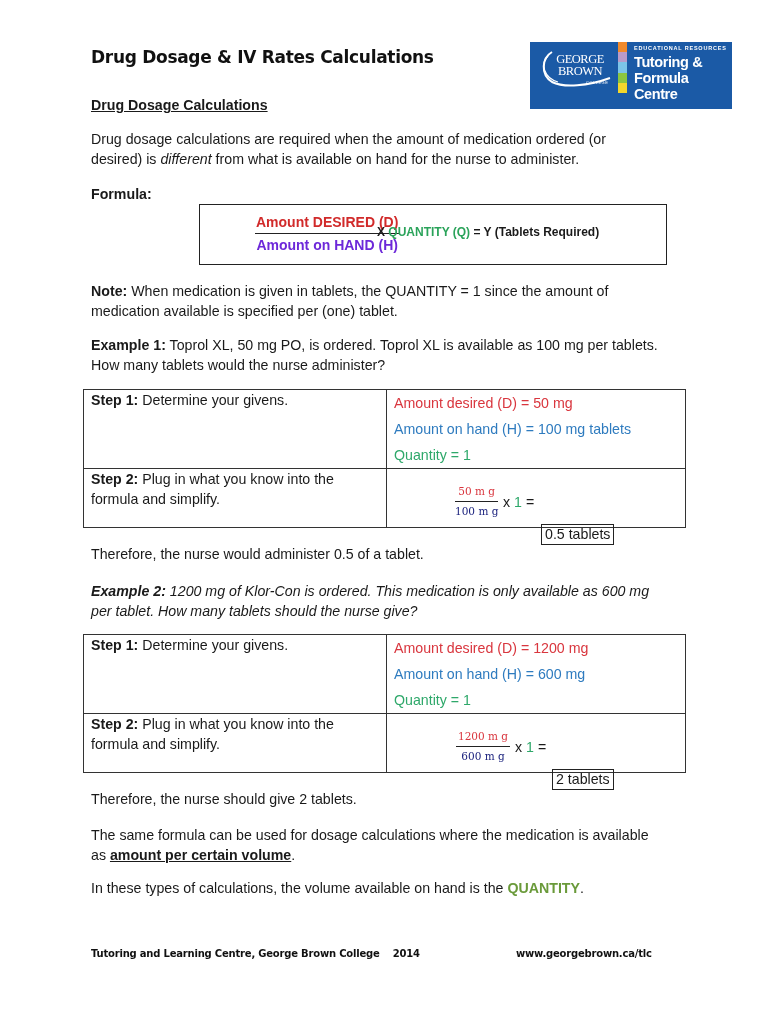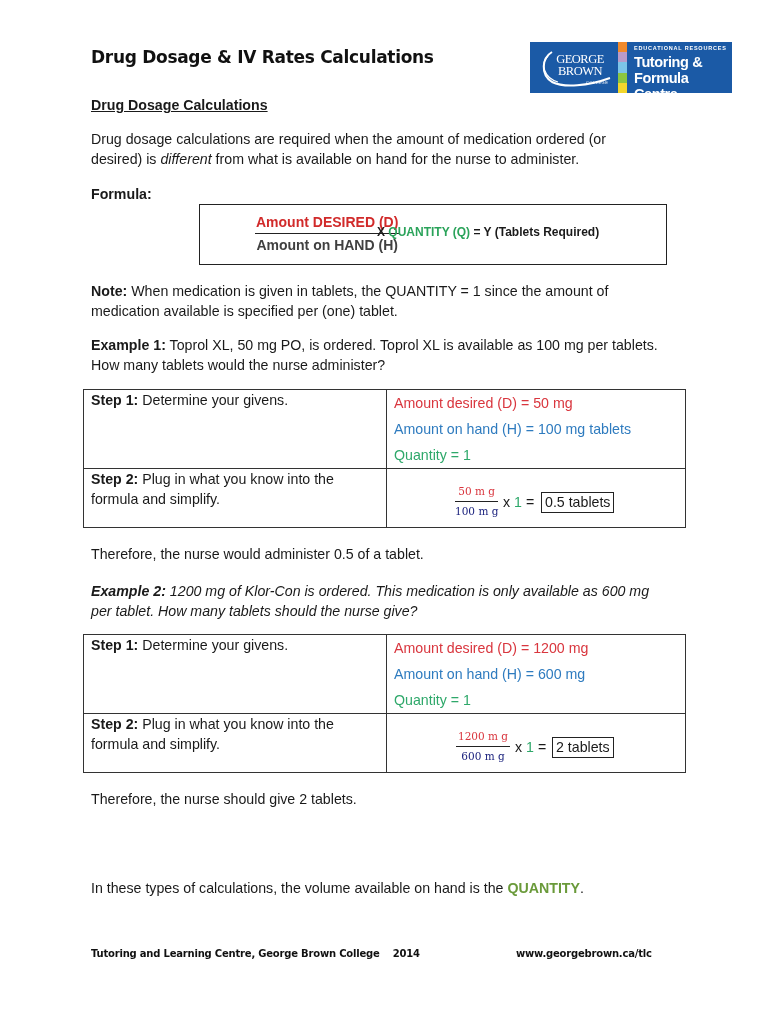--- a/index.html
+++ b/index.html
@@ -4,59 +4,59 @@
 <style>
   html, body { margin: 0; padding: 0; background: #ffffff; }
   body { width: 768px; height: 1024px; position: relative; overflow: hidden;
          font-family: "Liberation Sans", sans-serif; color: #1a1a1a; font-size: 14.2px; }
   .page { position: absolute; left: 0; top: 0; width: 768px; height: 1024px; }
 
   .title { position: absolute; left: 91px; top: 47px; font-family: "DejaVu Sans", sans-serif;
            font-size: 17px; font-weight: bold; color: #111; letter-spacing: -0.3px; }
 
   
-  .logo { position: absolute; left: 530px; top: 42px; width: 202px; height: 51px; background: #1b5aa6; }
+  .logo { position: absolute; left: 530px; top: 42px; width: 202px; height: 67px; background: #1b5aa6; }
   .logo .gb { position: absolute; left: 8px; top: 6px; width: 76px; height: 40px; }
   .logo .gb-swoosh { position: absolute; left: 0; top: 0; width: 76px; height: 40px; }
   .logo .gb-text { position: absolute; left: 12px; top: 5px; color: #fff; font-family: "Liberation Serif", serif;
                    font-size: 12.5px; line-height: 12px; letter-spacing: -0.5px; text-align: center; width: 60px; }
   .logo .gb-college { position: absolute; left: 48px; top: 32px; color: #fff; font-size: 4px; letter-spacing: 0.5px; }
   .logo .bars { position: absolute; left: 88px; top: 0; width: 9px; height: 51px; }
   .logo .bars div { height: 10.2px; }
   .logo .edu { position: absolute; left: 104px; top: 3px; color: #fff; font-size: 5.5px; letter-spacing: 0.8px; font-weight: bold; }
   .logo .tlc { position: absolute; left: 104px; top: 12px; color: #fff; font-size: 14.5px; line-height: 16px; font-weight: bold;
                font-family: "Liberation Sans Narrow", "Liberation Sans", sans-serif; letter-spacing: -0.4px; }
 
   .p { position: absolute; left: 91px; line-height: 20px; }
   .h2 { font-weight: bold; text-decoration: underline; }
   b { font-weight: bold; }
 
   
   .formula-box { position: absolute; left: 199px; top: 204px; width: 466px; height: 59px; border: 1.5px solid #222; }
   .frac { position: absolute; left: 15px; top: 8px; text-align: center; font-weight: bold; font-size: 14px; margin-left: 40px; }
   .frac .num { color: #d12a2a; padding: 0 1px 2px 1px; border-bottom: 1.5px solid #222; line-height: 18px; }
-  .frac .den { color: #404040; line-height: 20px; padding-top: 1px; }
+  .frac .den { color: #6d28d9; line-height: 20px; padding-top: 1px; }
   .formula-rest { position: absolute; left: 177px; top: 20px; font-weight: bold; font-size: 12px; white-space: nowrap; }
   .green { color: #2aa35a; }
 
   
   table.steps { position: absolute; left: 83px; width: 603px; border-collapse: collapse; }
   table.steps td { border: 1.3px solid #333; vertical-align: top; padding: 0 7px; }
   table.steps td.left { width: 288px; }
   .given { line-height: 26px; padding-top: 0px; }
   .red { color: #d9363e; }
   .blue { color: #2e7bbf; }
   .qgreen { color: #2ea86a; }
 
   .calc { position: relative; height: 58px; }
   .mfrac { position: absolute; text-align: center; font-family: "DejaVu Serif", serif; font-size: 10.5px; }
   .mfrac .n { color: #d9363e; border-bottom: 1.2px solid #222; padding: 0 2px 3px; line-height: 13px; }
   .mfrac .d { color: #1c237e; line-height: 14px; padding-top: 2px; }
   .times { position: absolute; white-space: nowrap; }
-  .ans { position: absolute; border: 1.3px solid #222; padding: 0 3px; line-height: 19px; }
+  .ans { position: absolute; border: 1.3px solid #222; padding: 0 3px; line-height: 19px; margin-top: 32px; }
 
   .footer { position: absolute; top: 948px; font-family: "DejaVu Sans", sans-serif; font-size: 10px; font-weight: bold; color: #111; letter-spacing: -0.2px; }
   .ugreen { color: #6a9a3a; font-weight: bold; }
   .ul { text-decoration: underline; font-weight: bold; }
 </style>
 </head>
 <body>
 
 <div class="page">
 
@@ -165,18 +165,19 @@
           <div class="times" style="left:121px; top:25px;"><span>x </span><span class="qgreen">1</span><span> =</span></div>
           <div class="ans" style="left:158px; top:23px;">2 tablets</div>
         </div>
       </td>
     </tr>
   </tbody>
     </table>
 
   <div class="p" style="top:789px;">Therefore, the nurse should give 2 tablets.</div>
 
+  <div class="p" style="top:825px; width:575px;"><span>The same formula can be used for dosage calculations where the medication is available as </span><span class="ul">amount per certain volume</span><span>.</span></div>
 
   <div class="p" style="top:878px;"><span>In these types of calculations, the volume available on hand is the </span><span class="ugreen">QUANTITY</span><span>.</span></div>
 
   <div class="footer" style="left:91px; white-space:pre;">Tutoring and Learning Centre, George Brown College    2014</div>
   <div class="footer" style="left:516px;">www.georgebrown.ca/tlc</div>
 </div>
 
 </body></html>

